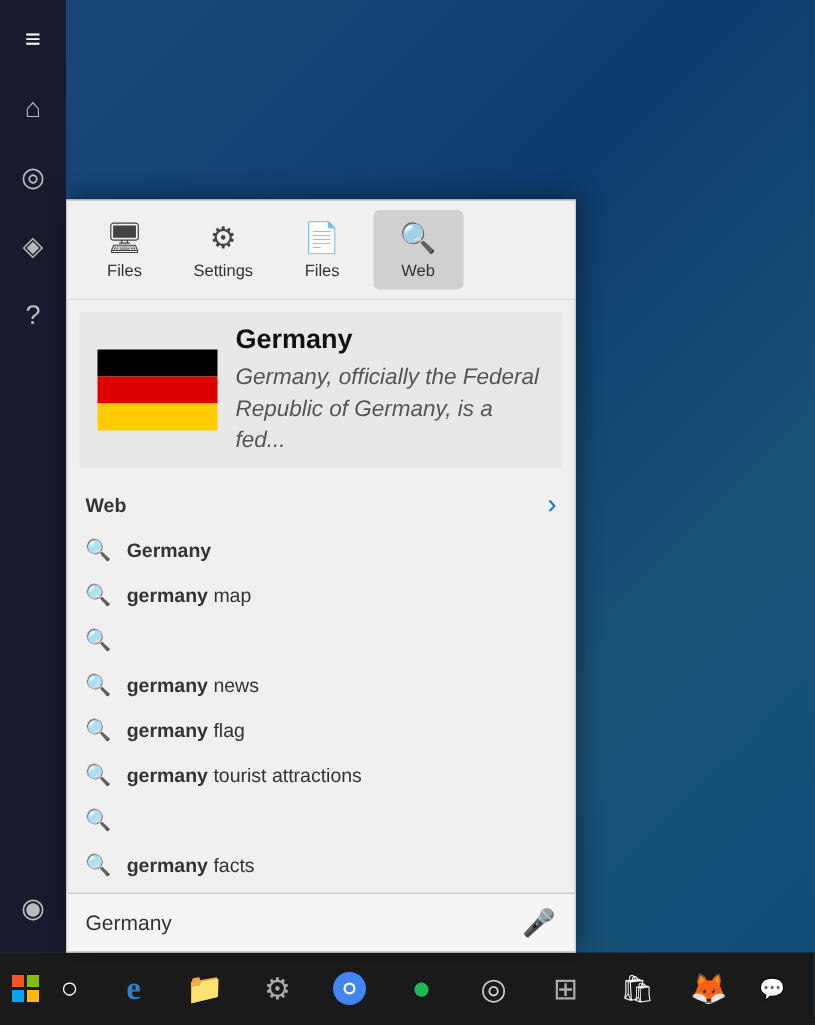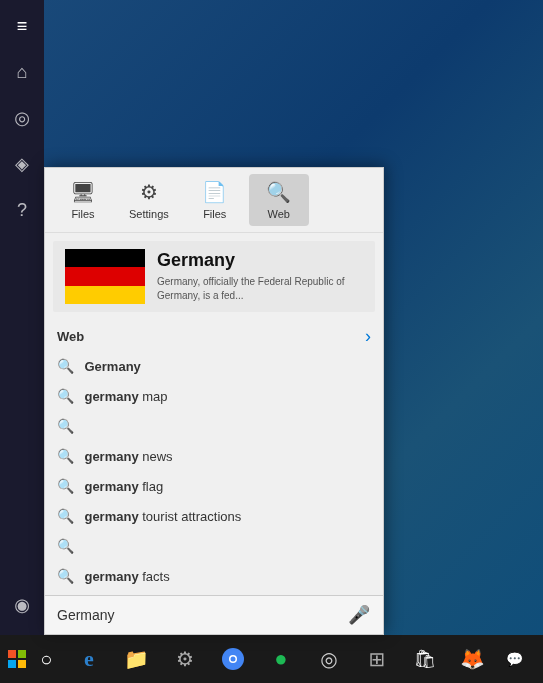--- a/index.html
+++ b/index.html
@@ -207,23 +207,24 @@
     .flag-yellow { width: 100%; height: 33.33%; background: #ffcc00; }
 
     .best-match-text h3 {
       font-size: 18px;
       font-weight: 600;
       color: #111;
       margin-bottom: 4px;
     }
 
     .best-match-text p {
-      font-size: 10px;
+      font-size: 15px;
       color: #555;
       line-height: 1.4;
+      font-style: italic;
     }
 
     
     .web-section-header {
       display: flex;
       justify-content: space-between;
       align-items: center;
       padding: 6px 12px 4px 12px;
     }
 

